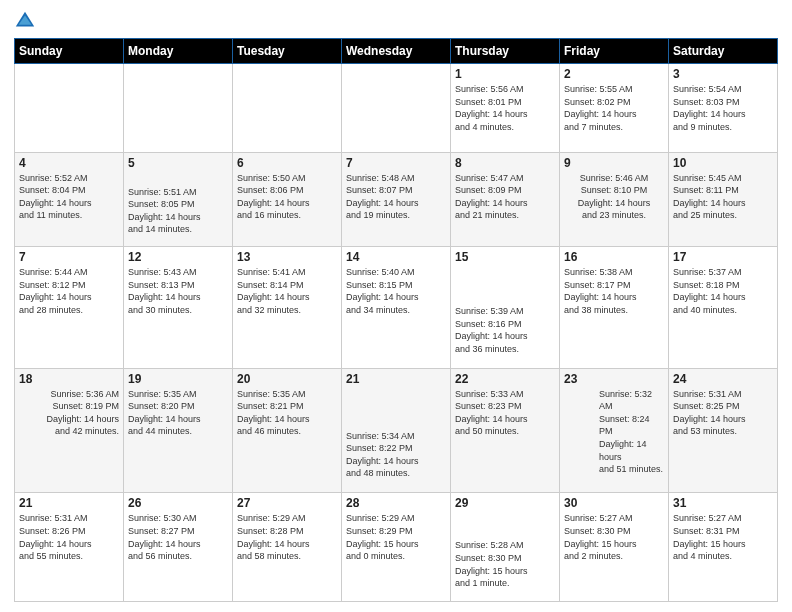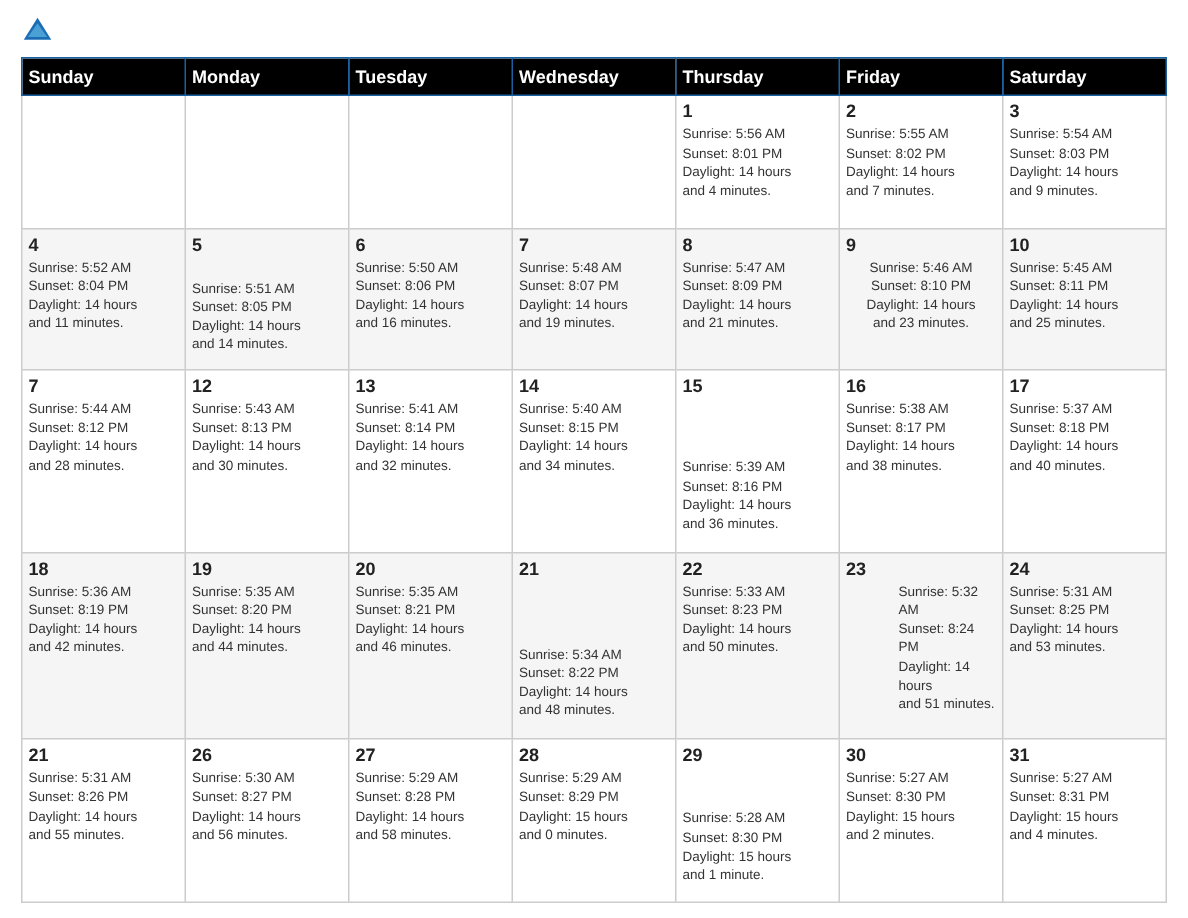--- a/index.html
+++ b/index.html
@@ -259,21 +259,21 @@
             <span class="day-num">17</span>
             <div class="day-info" style="white-space: pre-line;">Sunrise: 5:37 AM
 Sunset: 8:18 PM
 Daylight: 14 hours
 and 40 minutes.</div>
           </td>
         </tr>
         <tr>
           <td>
             <span class="day-num">18</span>
-            <div class="day-info" style="white-space: pre-line;">Sunrise: 5:36 AM
+            <div class="day-info" style="white-space: pre-line; text-align: right;">Sunrise: 5:36 AM
 Sunset: 8:19 PM
 Daylight: 14 hours
 and 42 minutes.</div>
           </td>
           <td>
             <span class="day-num">19</span>
             <div class="day-info" style="white-space: pre-line;">Sunrise: 5:35 AM
 Sunset: 8:20 PM
 Daylight: 14 hours
 and 44 minutes.</div>

